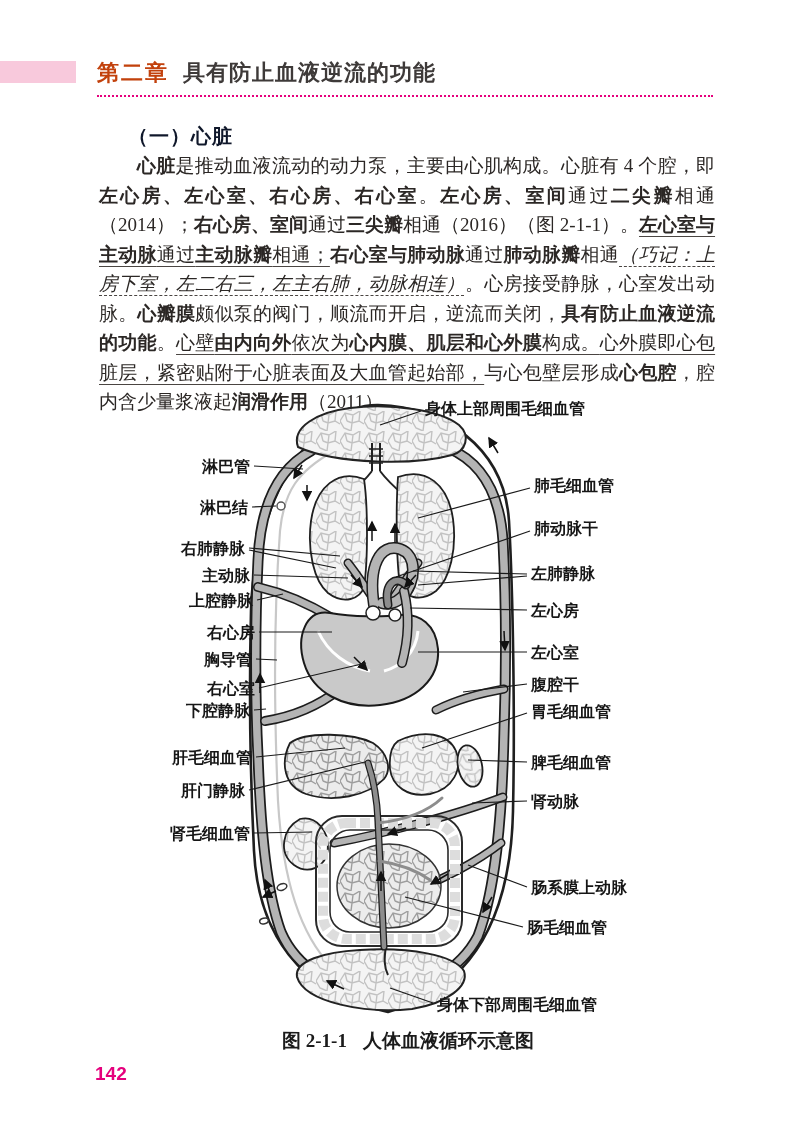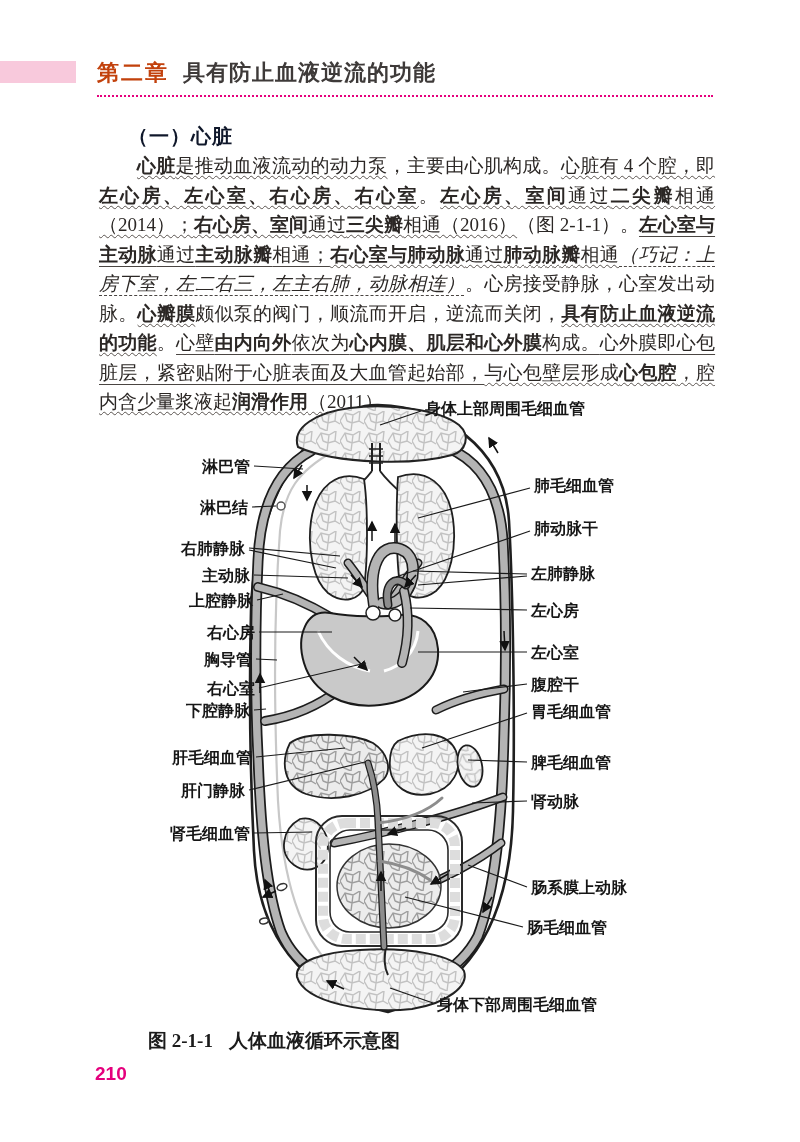--- a/index.html
+++ b/index.html
@@ -8,25 +8,25 @@
   .abs{position:absolute}
   #accent-block{left:0;top:61px;width:76px;height:22px;background:#f8c9dc}
   #chapter-label{left:97px;top:58px;font-family:"Liberation Sans",sans-serif;font-weight:700;font-size:22px;color:#c2410c;letter-spacing:2px}
   #chapter-title{left:183px;top:58px;font-family:"Liberation Sans",sans-serif;font-weight:700;font-size:22px;color:#3e3a39;letter-spacing:1px}
   #dotted-rule{left:97px;top:95px;width:616px;height:0;border-top:2px dotted #e5007d}
   #section-heading{left:128px;top:123px;font-family:"Liberation Sans",sans-serif;font-weight:700;font-size:20px;color:#0f172a;letter-spacing:1px}
   #body-paragraph{left:99px;top:151px;width:616px;font-size:19px;line-height:29.5px;
        text-align:justify;text-indent:2em;color:#2b2725}
   .seg-b{font-weight:700}
   .seg-u{text-decoration:underline;text-decoration-style:solid;text-decoration-thickness:1.2px;text-underline-offset:5px;text-decoration-color:#4a4542}
-  .seg-w{text-decoration:underline;text-decoration-style:wavy;text-decoration-thickness:1px;text-underline-offset:3px;text-decoration-color:#5a5450}
+  .seg-w{text-decoration-style:wavy;text-decoration-thickness:1px;text-underline-offset:3px;text-decoration-color:#5a5450}
   .seg-d{text-decoration:underline;text-decoration-style:dashed;text-decoration-thickness:1.2px;text-underline-offset:5px;text-decoration-color:#4a4542}
   .seg-k{font-style:italic}
   #figure-svg{left:148px;top:391px}
-  #figure-caption{left:148px;top:1028px;width:520px;font-weight:700;font-size:19px;color:#1b1b1b}
+  #figure-caption{left:148px;top:1028px;width:520px;text-align:center;font-weight:700;font-size:19px;color:#1b1b1b}
   #figure-caption .cap-num{margin-right:16px}
   #page-number{left:95px;top:1063px;font-family:"Liberation Sans",sans-serif;font-weight:700;font-size:19px;color:#e5007d}
   .lbl{font-family:"Liberation Serif",serif;font-weight:700;font-size:16px;fill:#161616}
   .leader{stroke:#1a1a1a;stroke-width:1.2}
   .vk{fill:none;stroke:#1c1c1c;stroke-linecap:round}
   .vg{fill:none;stroke:#b4b4b4;stroke-linecap:round}
   .vgd{fill:none;stroke:#8d8d8d;stroke-linecap:round}
   .arrow{stroke:#111;stroke-width:1.5;fill:none}
   .organ{stroke:#1f1f1f;stroke-width:1.8}
 </style>
@@ -215,13 +215,13 @@
     <text class="lbl" x="383" y="496">肠系膜上动脉</text>
     <text class="lbl" x="379" y="536">肠毛细血管</text>
     <text class="lbl" x="289" y="613">身体下部周围毛细血管</text>
   </g>
 </svg>
 
 <div class="abs" id="figure-caption">
   <span class="cap-num">图 2-1-1</span><span>人体血液循环示意图</span>
 </div>
 
-<div class="abs" id="page-number">210</div>
+<div class="abs" id="page-number">142</div>
 
 </body></html>

